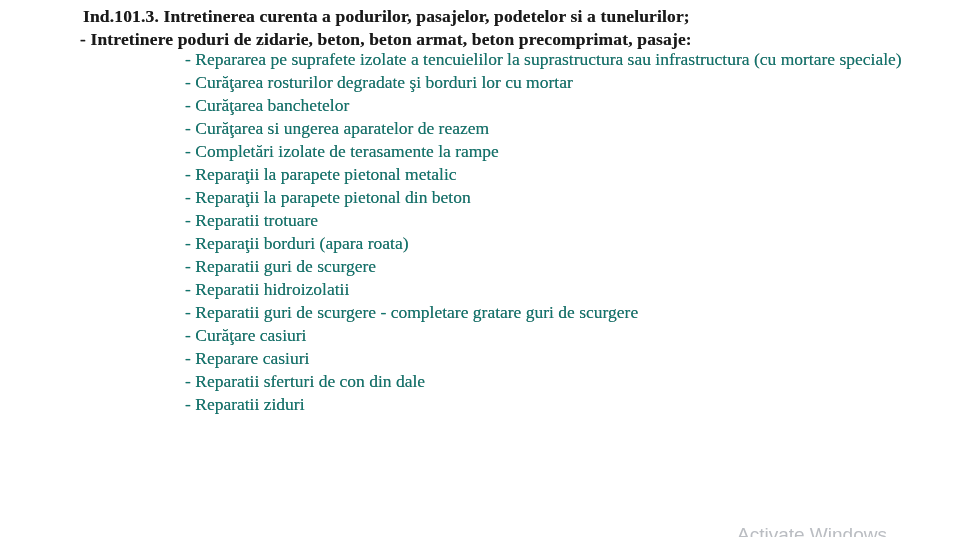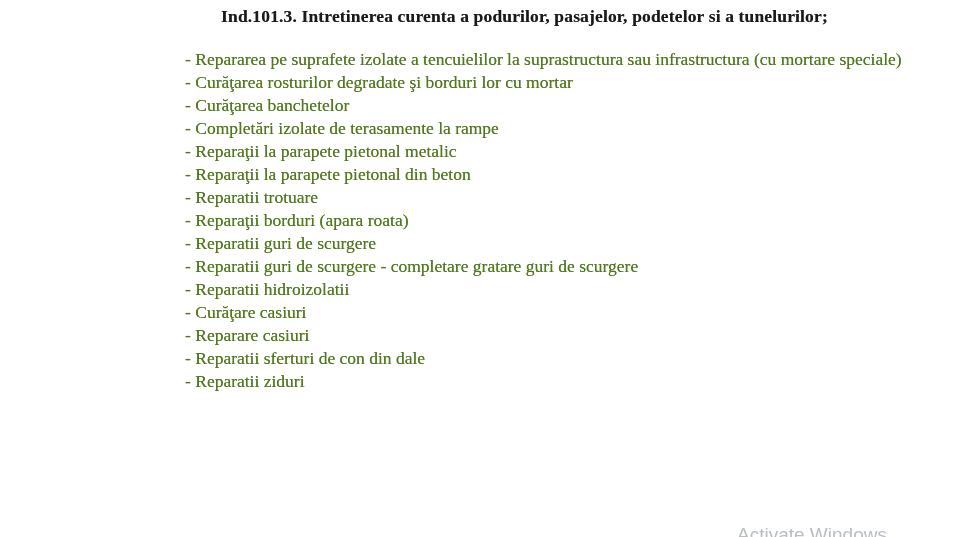--- a/index.html
+++ b/index.html
@@ -25,33 +25,32 @@
     position: absolute;
     left: 80px;
     top: 5px;
     width: 886px;
     font-weight: bold;
     font-size: 17.5px;
     line-height: 23px;
     color: #1a1a1a;
     text-shadow: 0 0 0.5px rgba(26,26,26,0.6);
     letter-spacing: 0.15px;
-    text-align: center;
   }
   .heading .h1 {
     padding-left: 3px;
   }
   .list {
     position: absolute;
     left: 185px;
     top: 48px;
     width: 766px;
     font-size: 17.5px;
     line-height: 23px;
-    color: #4d7c0f;
+    color: #0f766e;
     text-shadow: 0 0 0.5px rgba(31,31,31,0.55);
   }
   .item {
     margin: 0;
   }
   .item.justify {
     text-align: justify;
   }
   .watermark {
     position: absolute;
@@ -64,34 +63,36 @@
     white-space: nowrap;
   }
 </style>
 </head>
 <body>
 
 <div class="page">
 
   <div class="heading">
     <div class="h1">Ind.101.3. Intretinerea curenta a podurilor, pasajelor, podetelor si a tunelurilor;</div>
+    <div class="h2">- Intretinere poduri de zidarie, beton, beton armat, beton precomprimat, pasaje:</div>
   </div>
 
   <div class="list">
     <div class="item justify">- Repararea pe suprafete izolate a tencuielilor la suprastructura sau infrastructura (cu mortare speciale)</div>
     <div class="item">- Curăţarea rosturilor degradate şi borduri lor cu mortar</div>
     <div class="item">- Curăţarea banchetelor</div>
+    <div class="item">- Curăţarea si ungerea aparatelor de reazem</div>
     <div class="item">- Completări izolate de terasamente la rampe</div>
     <div class="item">- Reparaţii la parapete pietonal metalic</div>
     <div class="item">- Reparaţii la parapete pietonal din beton</div>
     <div class="item">- Reparatii trotuare</div>
     <div class="item">- Reparaţii borduri (apara roata)</div>
     <div class="item">- Reparatii guri de scurgere</div>
+    <div class="item">- Reparatii hidroizolatii</div>
     <div class="item">- Reparatii guri de scurgere - completare gratare guri de scurgere</div>
-    <div class="item">- Reparatii hidroizolatii</div>
     <div class="item">- Curăţare casiuri</div>
     <div class="item">- Reparare casiuri</div>
     <div class="item">- Reparatii sferturi de con din dale</div>
     <div class="item">- Reparatii ziduri</div>
   </div>
 
   <div class="watermark">Activate Windows</div>
 
 </div>
 

